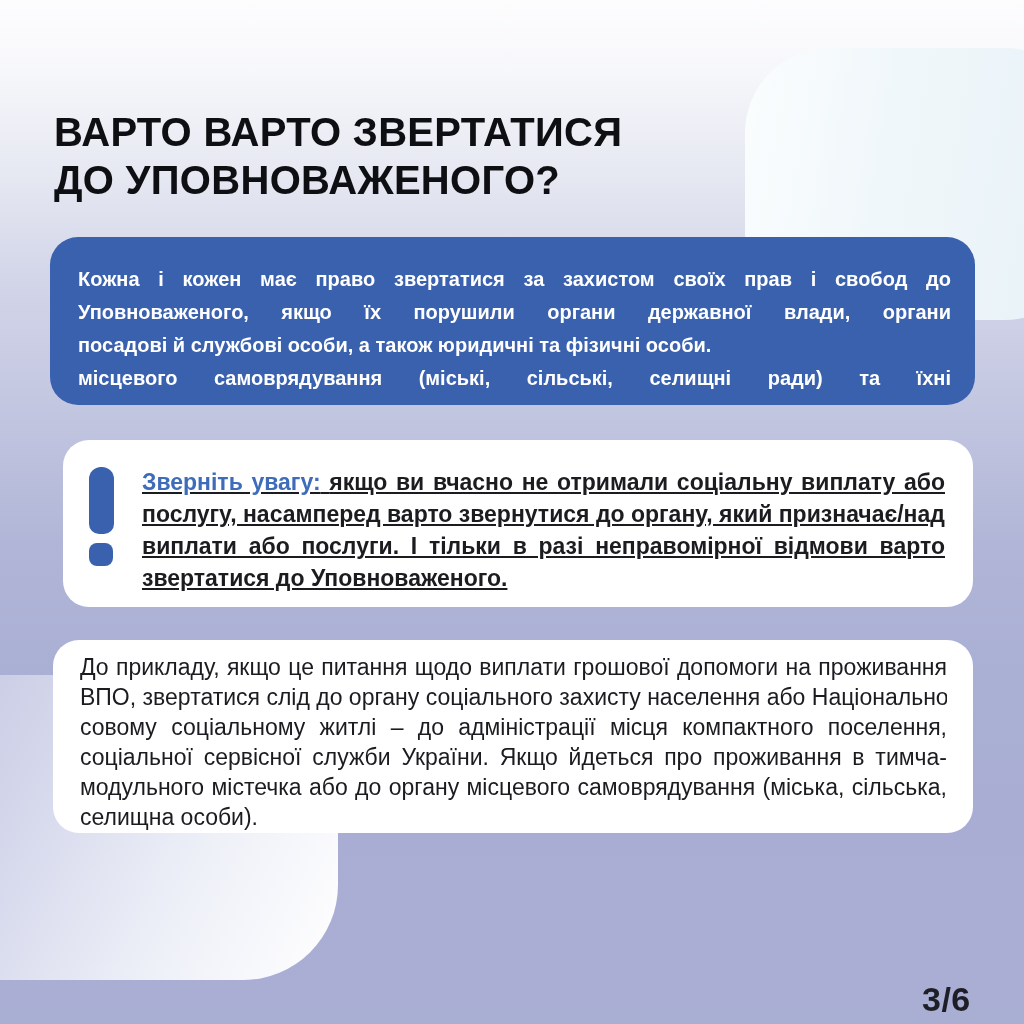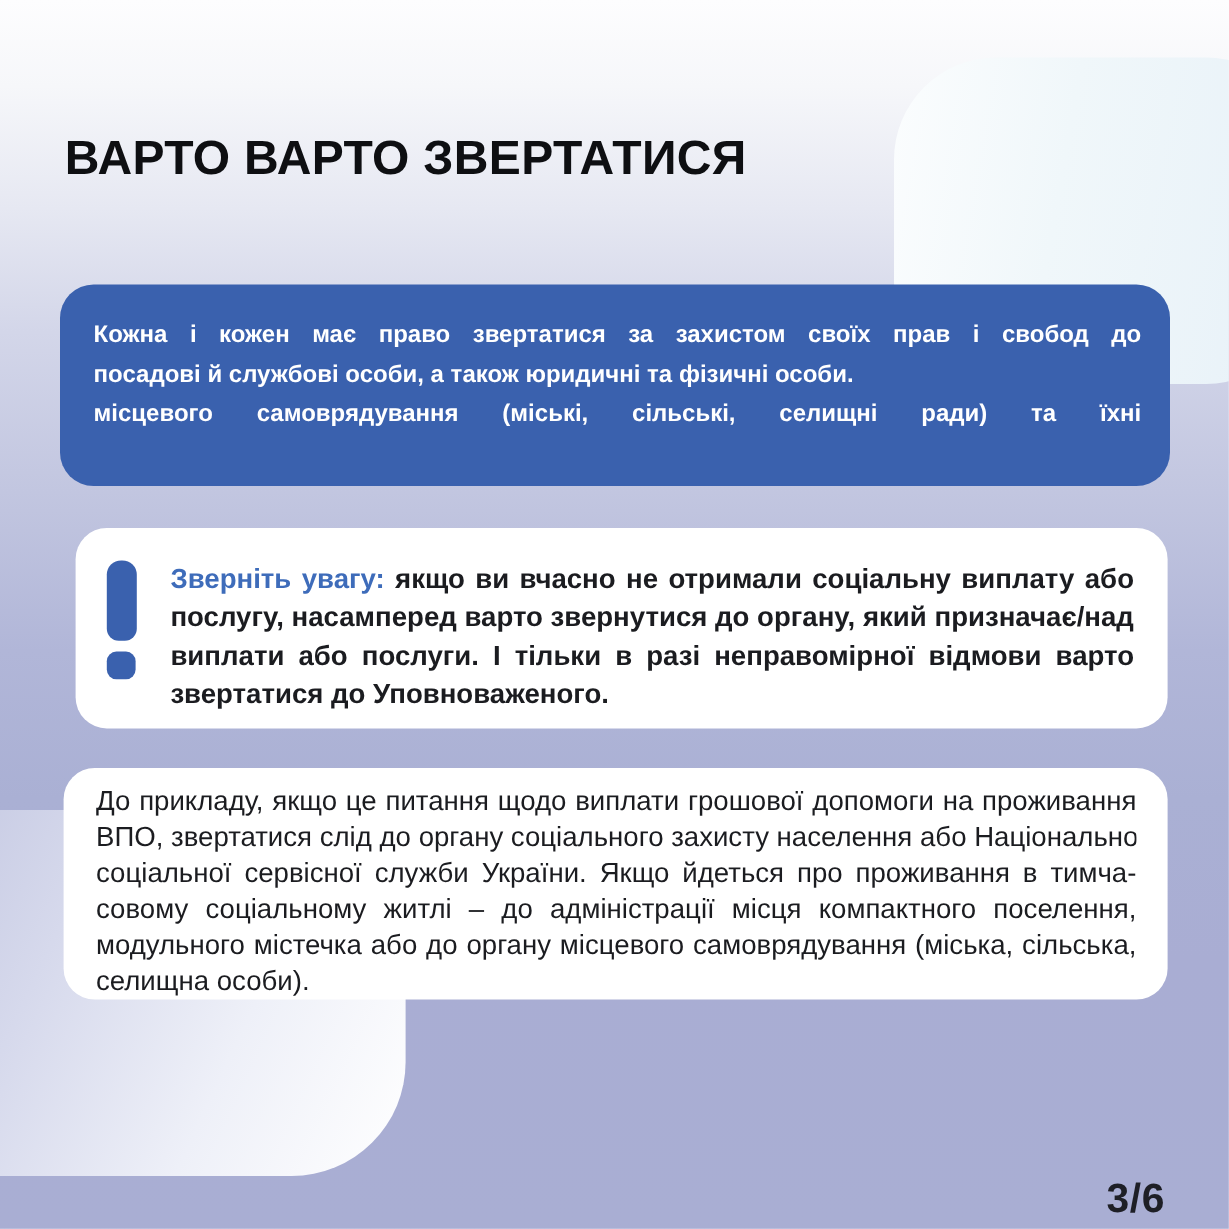--- a/index.html
+++ b/index.html
@@ -62,64 +62,66 @@
     background:var(--accent-blue,#3a61ae);
     border-radius:12px 12px 10px 10px;
   }
   .excl-dot{
     display:block;width:24px;height:23px;margin-top:9px;
     background:var(--accent-blue,#3a61ae);
     border-radius:8px;
   }
   .attention-text{
     margin:26px 28px 12px 79px;
-    color:var(--text-dark,#1b1c20);font-size:23px;line-height:32px;font-weight:700;
+    color:var(--text-dark,#1b1c20);font-size:23px;line-height:32px;font-weight:700;text-decoration:underline;
   }
   .attention-label{color:var(--label-blue,#3e6cba);font-weight:700;}
   
   .page-number{
     position:absolute;z-index:2;left:922px;top:936px;
     font-size:34px;font-weight:700;color:#1e1f26;letter-spacing:.5px;margin-top:44px;
   }
 </style>
 </head>
 <body>
 
 <div class="canvas">
 
   <div class="deco deco-top-right"></div>
   <div class="deco deco-bottom-left"></div>
 
   <h1 class="title">
     <span class="title-line">ВАРТО ВАРТО ЗВЕРТАТИСЯ</span>
+    <span class="title-line">ДО УПОВНОВАЖЕНОГО?</span>
   </h1>
 
   <section class="card card-intro">
     <p class="jline">Кожна і кожен має право звертатися за захистом своїх прав і свобод до</p>
+    <p class="jline">Уповноваженого, якщо їх порушили органи державної влади, органи</p>
     <p class="jline last">посадові й службові особи, а також юридичні та фізичні особи.</p>
     <p class="jline">місцевого самоврядування (міські, сільські, селищні ради) та їхні</p>
   </section>
 
   <section class="card card-attention">
     <div class="excl">
       <span class="excl-bar"></span>
       <span class="excl-dot"></span>
     </div>
     <div class="attention-text">
       <p class="jline"><span class="attention-label">Зверніть увагу:</span> <span>якщо ви вчасно не отримали соціальну виплату або</span></p>
       <p class="jline">послугу, насамперед варто звернутися до органу, який призначає/надає</p>
       <p class="jline">виплати або послуги. І тільки в разі неправомірної відмови варто</p>
       <p class="jline last">звертатися до Уповноваженого.</p>
     </div>
   </section>
 
   <section class="card card-example">
     <p class="jline">До прикладу, якщо це питання щодо виплати грошової допомоги на проживання</p>
     <p class="jline">ВПО, звертатися слід до органу соціального захисту населення або Національної</p>
+    <p class="jline">совому соціальному житлі – до адміністрації місця компактного поселення,</p>
     <p class="jline">соціальної сервісної служби України. Якщо йдеться про проживання в тимча-</p>
-    <p class="jline">совому соціальному житлі – до адміністрації місця компактного поселення,</p>
     <p class="jline">модульного містечка або до органу місцевого самоврядування (міська, сільська,</p>
     <p class="jline last">селищна особи).</p>
   </section>
 
   <div class="page-number">3/6</div>
 
 </div>
 
 </body></html>

